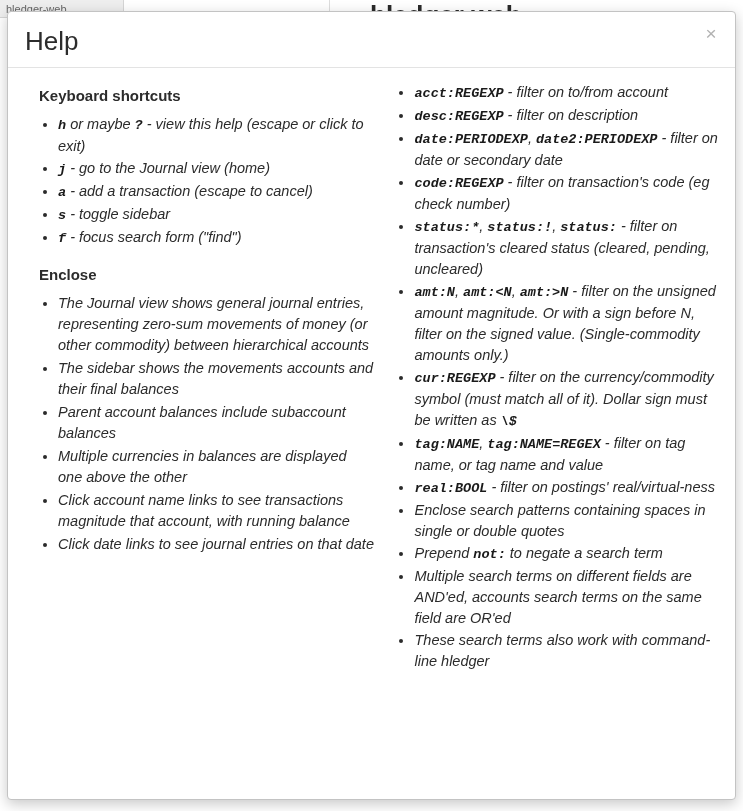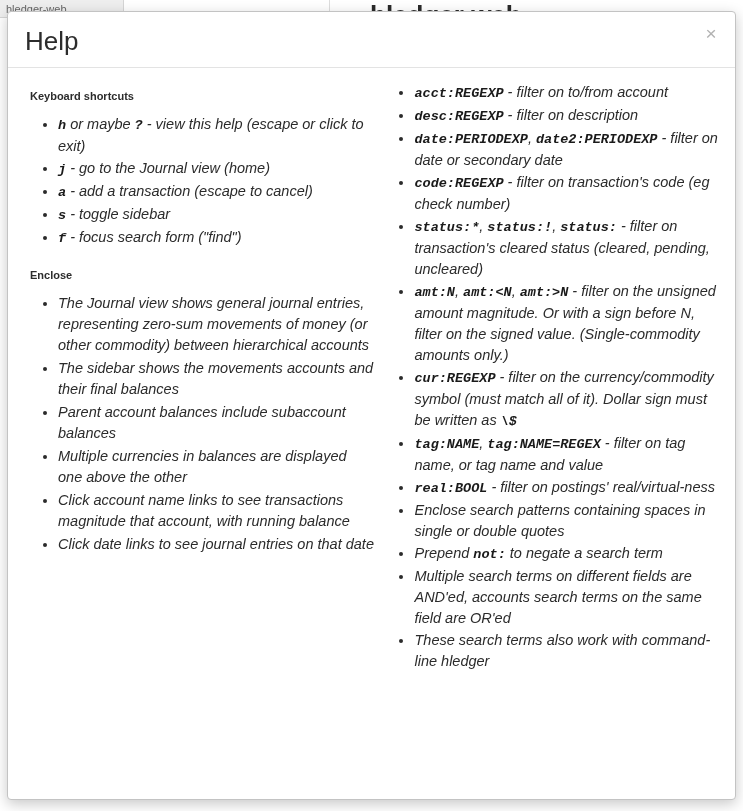--- a/index.html
+++ b/index.html
@@ -120,22 +120,22 @@
   }
 
   .columns {
     display: flex;
     gap: 0;
   }
   .col-left { width: 358px; padding-right: 6px; box-sizing: border-box; }
   .col-right { width: 340px; box-sizing: border-box; }
 
   h4.section-title {
-    margin: 4px 0 8px 6px;
-    font-size: 11px;
+    margin: 4px 0 8px 15px;
+    font-size: 15px;
     font-weight: bold;
     color: #2c2c2c;
     line-height: 20px;
   }
   h4.section-title.tight { margin-top: 16px; }
 
   ul.help-list {
     margin: 0 0 0 0;
     padding-left: 34px;
     list-style: disc;

